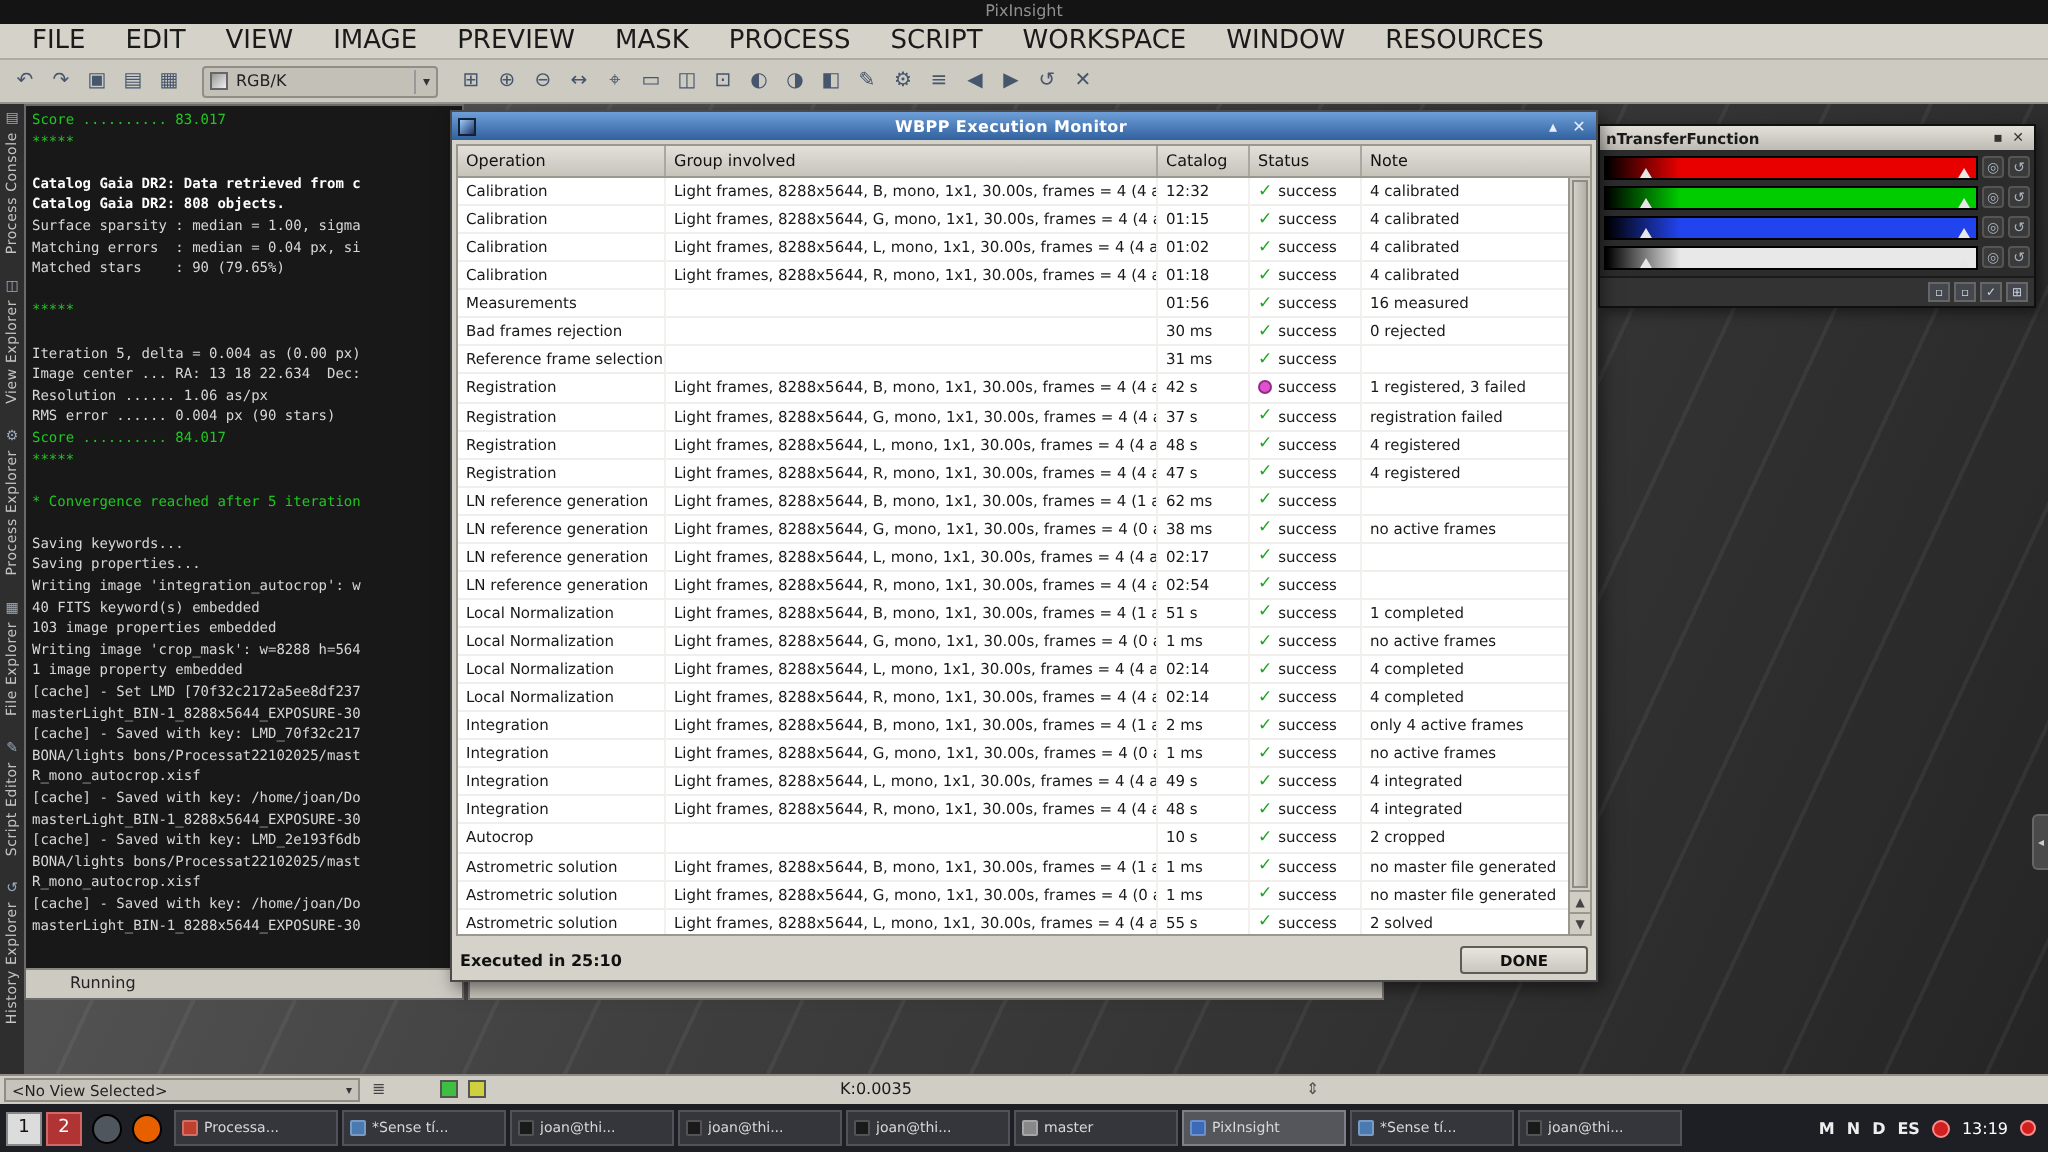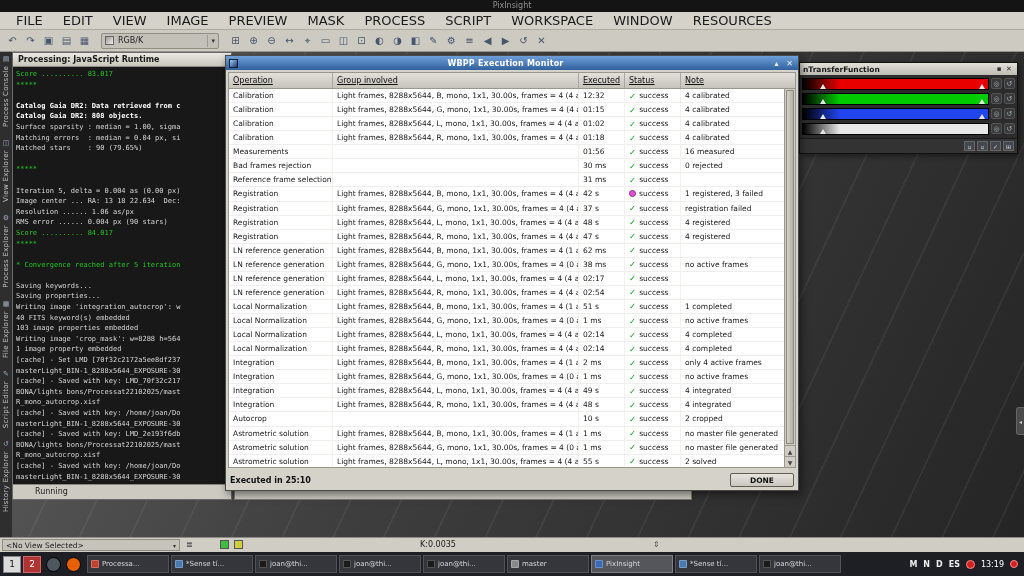--- a/index.html
+++ b/index.html
@@ -60,21 +60,21 @@
   .wbpp-title { height:14px; flex:none; background:linear-gradient(#6f9fd8,#31619e);
     display:flex; align-items:center; padding:0 3px; }
   .wbpp-title-icon { width:9px; height:9px; background:linear-gradient(135deg,#9cf,#236);
     border:1px solid #123; margin-right:4px; flex:none; }
   .wbpp-title-text { flex:1; text-align:center; color:#fff; font-size:8px; font-weight:bold; letter-spacing:.2px; }
   .wbpp-title-btn { width:11px; height:11px; color:#e8eefc; font-size:8px; display:flex;
     align-items:center; justify-content:center; margin-left:2px; flex:none; }
   .wbpp-table { flex:1; margin:2px; background:#fff; border:1px solid #9a978f; display:flex;
     flex-direction:column; overflow:hidden; position:relative; }
   .thead { display:flex; height:16px; flex:none; background:linear-gradient(#e3e0da,#c6c3bb);
-    border-bottom:1px solid #9a978f; font-size:8px; color:#111;text-decoration:underline; }
+    border-bottom:1px solid #9a978f; font-size:8px; color:#111; }
   .th { display:flex; align-items:center; padding-left:4px; border-right:1px solid #aaa7a0;
     overflow:hidden; white-space:nowrap; }
   .tbody { flex:1; overflow:hidden; }
   .trow { display:flex; height:14.07px; border-bottom:1px solid #f0efec; font-size:7.5px; color:#191919; }
   .td { display:flex; align-items:center; padding-left:4px; border-right:1px solid #f2f1ee;
     overflow:hidden; white-space:nowrap; }
   .c-op { width:104px; } .c-group { width:246px; } .c-elapsed { width:46px; } .c-status { width:56px; }
   .c-note { flex:1; border-right:none; padding-right:13px; }
   .st-check { color:#1ea51e; font-weight:bold; font-size:8.5px; margin-right:3px; }
   .st-dot { width:7px; height:7px; border-radius:50%; background:#e44fd0; border:1px solid #8d2f84;
@@ -226,21 +226,20 @@
           <span class="side-tab-icon">✎</span>
           <span class="side-tab-label">Script Editor</span>
         </div>
         <div class="side-tab">
           <span class="side-tab-icon">↺</span>
           <span class="side-tab-label">History Explorer</span>
         </div>
       </div>
 
     <div class="console-win">
-      <div class="console-title">Processing: JavaScript Runtime</div>
       <div class="console-body">
           <div class="cline g">Score .......... 83.017</div>
           <div class="cline g">*****</div>
           <div class="cline "></div>
           <div class="cline b">Catalog Gaia DR2: Data retrieved from c</div>
           <div class="cline b">Catalog Gaia DR2: 808 objects.</div>
           <div class="cline ">Surface sparsity : median = 1.00, sigma</div>
           <div class="cline ">Matching errors  : median = 0.04 px, si</div>
           <div class="cline ">Matched stars    : 90 (79.65%)</div>
           <div class="cline "></div>
@@ -284,21 +283,21 @@
       <div class="wbpp-title">
         <span class="wbpp-title-icon"></span>
         <span class="wbpp-title-text">WBPP Execution Monitor</span>
         <span class="wbpp-title-btn">▴</span>
         <span class="wbpp-title-btn">✕</span>
       </div>
       <div class="wbpp-table">
         <div class="thead">
             <div class="th c-op">Operation</div>
             <div class="th c-group">Group involved</div>
-            <div class="th c-elapsed">Executed</div>
+            <div class="th c-elapsed">Catalog</div>
             <div class="th c-status">Status</div>
             <div class="th c-note">Note</div>
           </div>
         <div class="tbody">
             <div class="trow">
               <div class="td c-op">Calibration</div>
               <div class="td c-group">Light frames, 8288x5644, B, mono, 1x1, 30.00s, frames = 4 (4 active)</div>
               <div class="td c-elapsed">12:32</div>
               <div class="td c-status">
                 <span class="st-check">✓</span>

